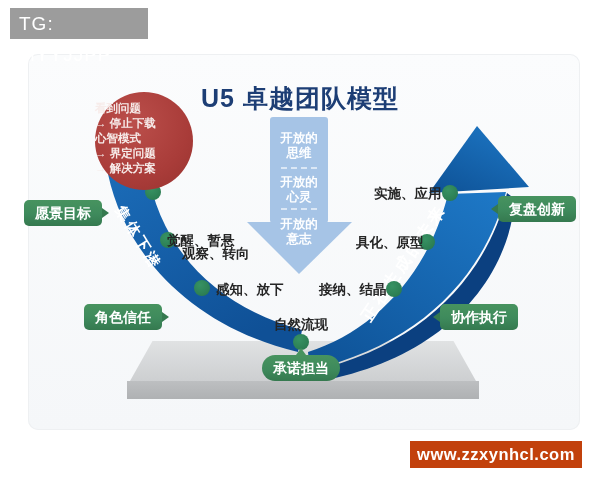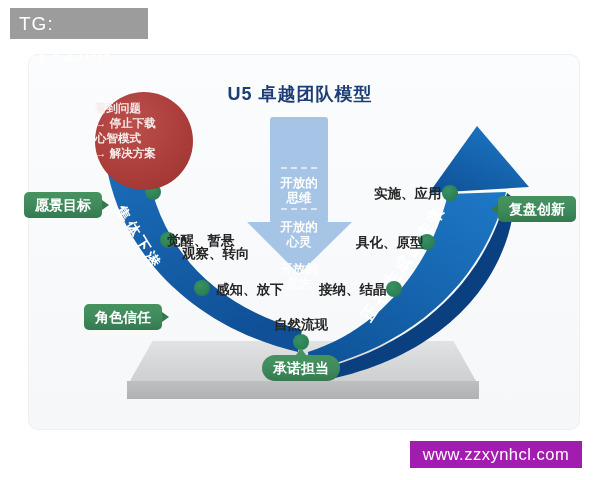--- a/index.html
+++ b/index.html
@@ -10,31 +10,31 @@
 
   .panel { left:28px; top:54px; width:552px; height:376px; border-radius:10px;
            background:linear-gradient(180deg,#fbfcfd 0%,#f5f7f9 100%);
            box-shadow:0 0 0 1px #eef0f2 inset; }
 
   .tg-badge { left:10px; top:8px; width:138px; height:31px; background:#9c9c9c;
               color:#ffffff; font-size:19px; line-height:31px; padding-left:9px;
               letter-spacing:1px; }
 
   .title { left:0; top:82px; width:600px; text-align:center; color:#1d3e75;
-           font-size:18px; font-weight:bold; letter-spacing:1px; }
+           font-size:25px; font-weight:bold; letter-spacing:1px; }
 
   .problem-circle { left:95px; top:92px; width:98px; height:98px; border-radius:50%;
        background:radial-gradient(circle at 38% 32%, #bb4f4b 0%, #a93c39 62%, #97322f 100%);
        color:#f7ecea; text-align:left; padding-top:9px; z-index:6; }
   .problem-circle div { font-size:11.5px; font-weight:bold; line-height:15px; white-space:nowrap; }
 
   svg.ushape { left:0; top:0; z-index:3; }
 
   .arrow-item { width:44px; text-align:center; color:#fdfeff; font-size:12.5px;
-                font-weight:bold; line-height:15px; z-index:4;margin-top:45px; }
+                font-weight:bold; line-height:15px; z-index:4; }
   .arrow-sep { width:36px; border-top:2px dashed rgba(255,255,255,0.6); z-index:4; }
 
   .curve-word { color:#ffffff; font-weight:bold; white-space:nowrap; z-index:4; }
   .curve-word.descend { left:138px; top:238px; font-size:15px; letter-spacing:3px;
         transform:translate(-50%,-50%) rotate(58deg); }
   .curve-word.ascend  { left:404px; top:263px; font-size:16.5px; letter-spacing:3px;
         transform:translate(-50%,-50%) rotate(-56deg); }
 
   .dot { width:16px; height:16px; border-radius:50%; z-index:5;
          background:radial-gradient(circle at 38% 32%, #379263 0%, #2c7e53 70%, #256b46 100%); }
@@ -53,23 +53,23 @@
   .bubble.pt-up::before { content:""; position:absolute; top:-7px; left:50%; margin-left:-5px;
             border-bottom:7px solid #47935f; border-left:5px solid transparent;
             border-right:5px solid transparent; }
 
   .ped-top { left:130px; top:341px; width:346px; height:40px; z-index:2;
              clip-path:polygon(6.5% 0, 93.5% 0, 100% 100%, 0 100%);
              background:linear-gradient(180deg,#e0e2e3 0%,#cdcfd1 100%); }
   .ped-front { left:127px; top:381px; width:352px; height:18px; z-index:2;
              background:linear-gradient(180deg,#bdbfc1 0%,#afb1b3 100%); }
 
-  .watermark { left:410px; top:441px; width:172px; height:27px; background:#a21caf;
+  .watermark { left:410px; top:441px; width:172px; height:27px; background:#c2410c;
                color:#ffffff; font-size:16.5px; line-height:27px; text-align:center;
-               letter-spacing:0.5px; }
+               letter-spacing:0.5px;font-weight:bold; }
 </style>
 </head>
 <body>
 
 <div class="stage">
 
   <div class="abs panel"></div>
 
   <div class="abs ped-top"></div>
   <div class="abs ped-front"></div>
@@ -94,20 +94,21 @@
   </svg>
 
   <div class="abs tg-badge">TG: MYYJJPP</div>
   <div class="abs title">U5 卓越团队模型</div>
   <div class="abs watermark">www.zzxynhcl.com</div>
 
   <div class="abs problem-circle">
     <div>看到问题</div>
     <div>→ 停止下载</div>
     <div>心智模式</div>
+    <div>→ 界定问题</div>
     <div>→ 解决方案</div>
   </div>
 
   <div class="abs arrow-item" style="left:277px; top:131px;">开放的思维</div>
   <div class="abs arrow-sep" style="left:281px; top:167px;"></div>
   <div class="abs arrow-item" style="left:277px; top:175px;">开放的心灵</div>
   <div class="abs arrow-sep" style="left:281px; top:208px;"></div>
   <div class="abs arrow-item" style="left:277px; top:217px;">开放的意志</div>
 
   <div class="abs curve-word descend">集体下潜</div>
@@ -122,18 +123,19 @@
   <div class="abs dot" style="left:442px; top:185px;"></div>
 
   <div class="abs stage-label" style="left:167px; top:184px;margin-top:48px;">觉醒、暂悬</div>
   <div class="abs stage-label" style="left:182px; top:245px;">观察、转向</div>
   <div class="abs stage-label" style="left:216px; top:281px;">感知、放下</div>
   <div class="abs stage-label" style="left:301px; top:316px; transform:translateX(-50%);">自然流现</div>
   <div class="abs stage-label" style="left:319px; top:281px;">接纳、结晶</div>
   <div class="abs stage-label" style="left:356px; top:234px;">具化、原型</div>
   <div class="abs stage-label" style="left:374px; top:185px;">实施、应用</div>
 
-  <div class="abs bubble pt-right" style="left:24px; top:192px;">愿景目标</div>
+  <div class="abs bubble pt-right" style="left:24px; top:200px;">愿景目标</div>
   <div class="abs bubble pt-right" style="left:84px; top:304px;text-align:right;">角色信任</div>
   <div class="abs bubble pt-left" style="left:498px; top:196px;">复盘创新</div>
+  <div class="abs bubble pt-left" style="left:440px; top:304px;">协作执行</div>
   <div class="abs bubble pt-up" style="left:262px; top:355px;border-radius:13px;">承诺担当</div>
 
 </div>
 
 </body></html>

